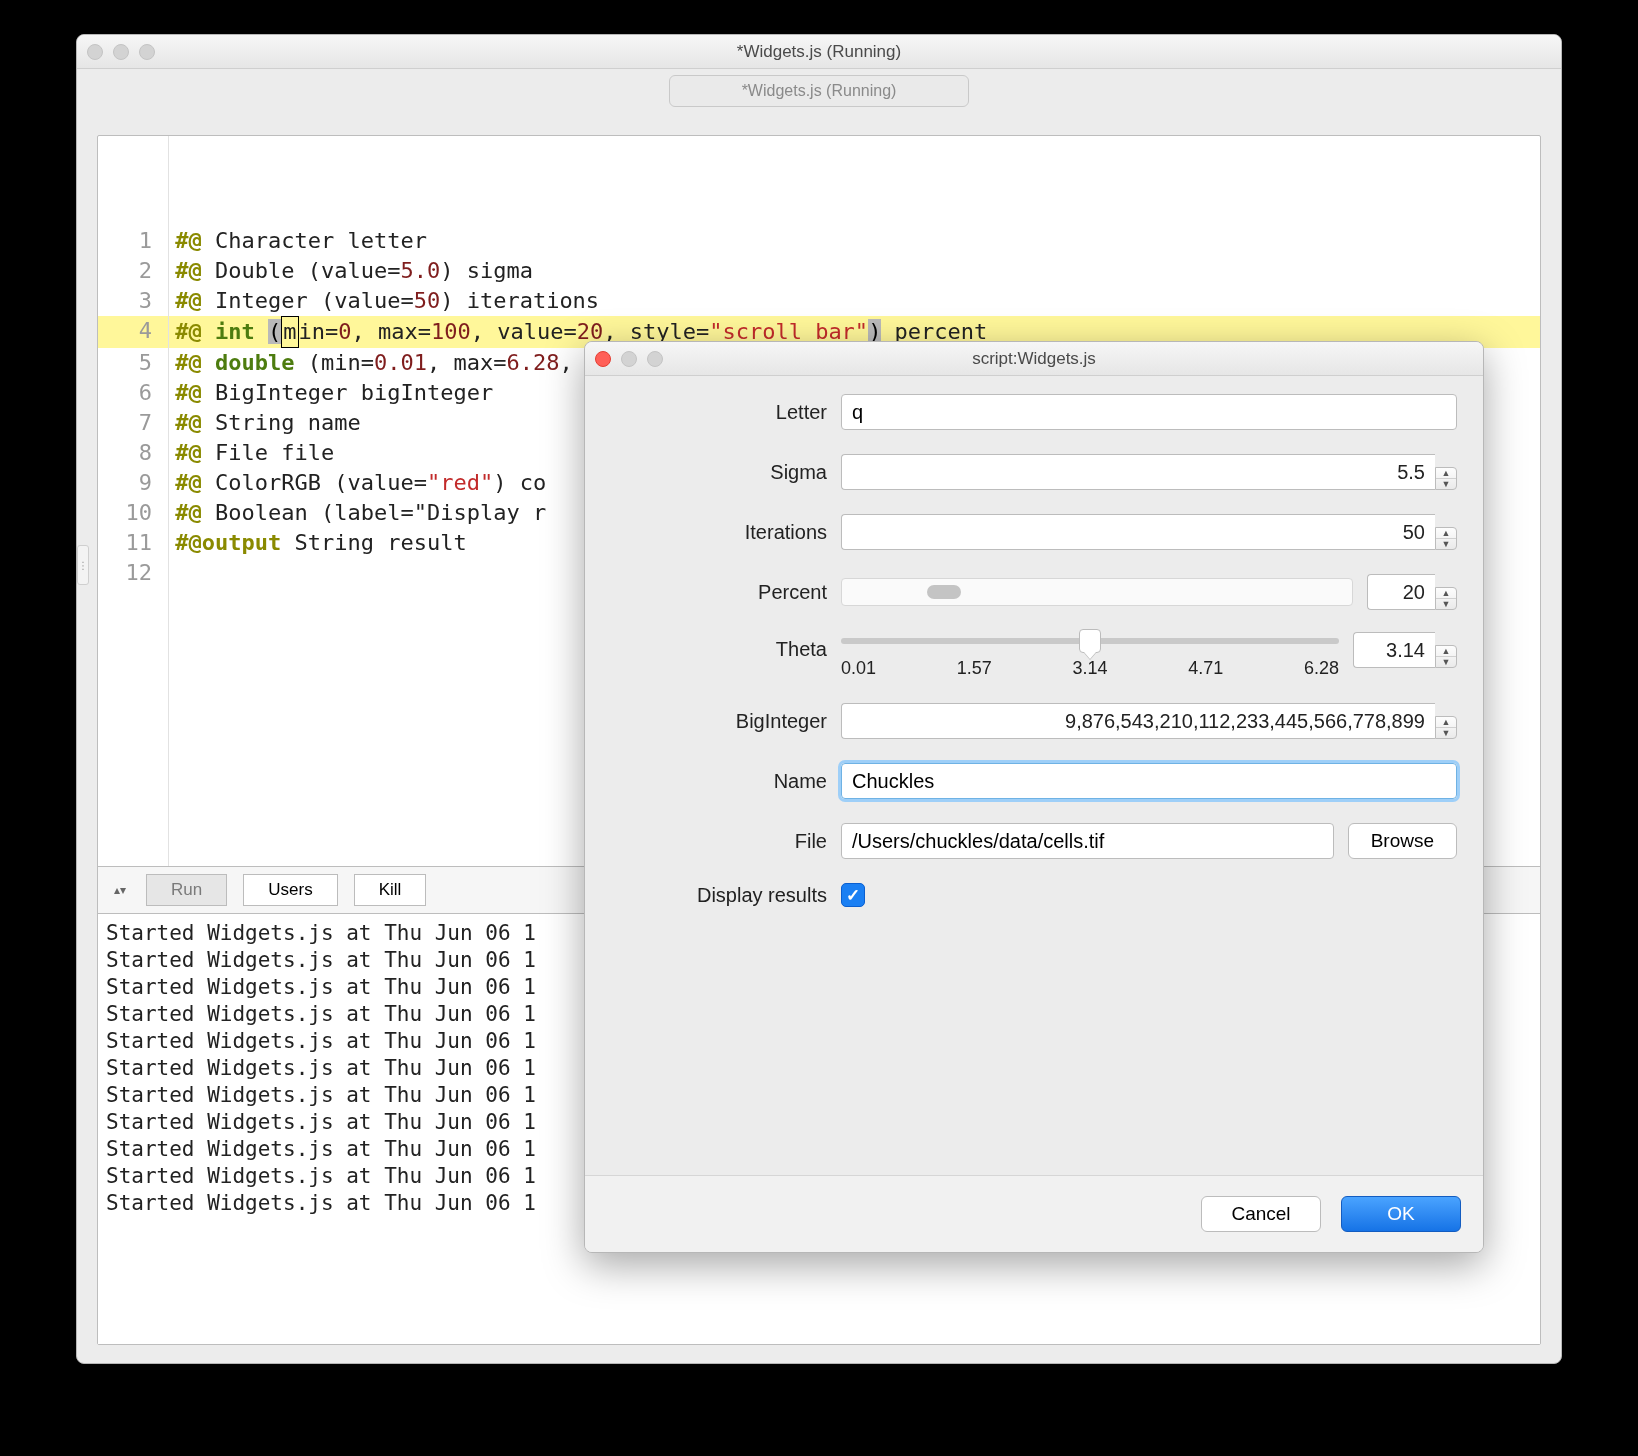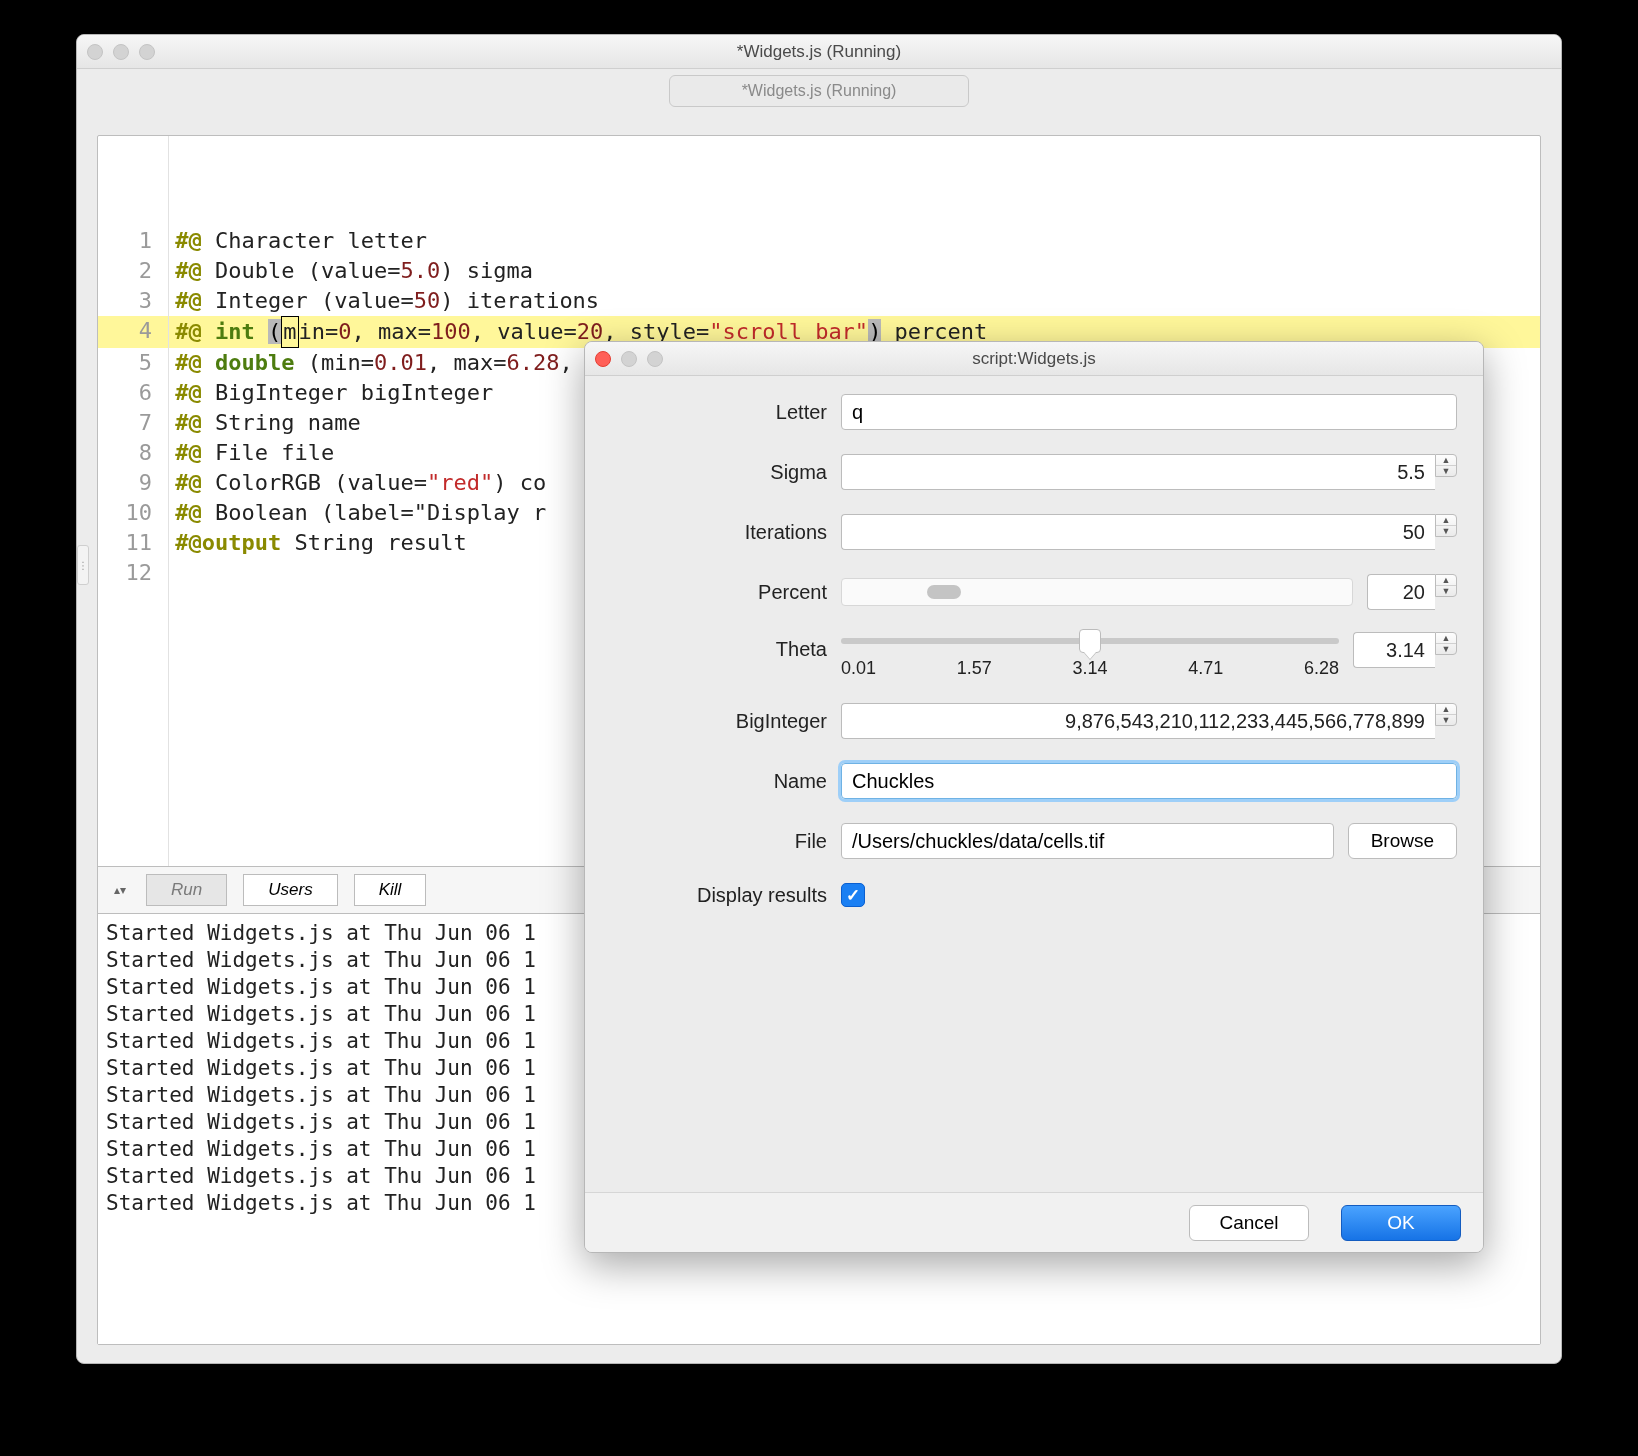--- a/index.html
+++ b/index.html
@@ -94,21 +94,21 @@
   .toolbar-row {
     position:absolute; left:0; right:0; top: 730px; height: 48px;
     border-top:1px solid #bdbdbd;
     border-bottom:1px solid #bdbdbd;
     background:#f6f6f6;
     display:flex; align-items:center; gap:16px; padding:0 16px;
   }
   .toolbar-latch { font-size:12px; color:#666; margin-right:4px; }
   .btn {
     background:#fff; border:1px solid #bcbcbc; border-radius:0;
-    padding:5px 24px; font-size:17px;font-style:italic;
+    padding:5px 24px; font-size:17px;
   }
   .btn.selected { background:#e6e6e6; color:#7a7a7a; }
 
   .console {
     position:absolute; left:0; right:0; top:778px; bottom:0;
     background:#fff;
     font-family: Menlo, Consolas, monospace;
     font-size:21px; line-height:27px;
     padding:6px 8px;
     overflow:hidden;
@@ -143,21 +143,21 @@
     border-radius:4px;
     padding:3px 10px;
     font-size:20px;
     font-family: -apple-system, Arial, sans-serif;
   }
   .text-input.focus {
     outline: 3px solid #9ecff8;
     border-color:#6fb2e4;
   }
   .spinner {
-    display:flex; align-items:flex-start;
+    display:flex; align-items:flex-end;
   }
   .spinner .val {
     flex:1;
     border:1px solid #bcbcbc; border-right:none;
     border-radius:4px 0 0 4px;
     background:#fff; padding:3px 10px;
     text-align:right; height:36px; line-height:28px;
     font-size:20px;
   }
   .spinner .arrows {
@@ -215,25 +215,25 @@
     background:#1a7ff3; border:1px solid #0a5fd0;
     display:flex; align-items:center; justify-content:center;
     color:#fff; font-size:17px; font-weight:700;
   }
   .browse-btn {
     background:#fff; border:1px solid #bcbcbc; border-radius:6px;
     padding:6px 22px; font-size:19px;
     flex:none;
   }
   .dialog-footer {
-    position:absolute; left:0; right:0; bottom:0; height:60px;
+    position:absolute; left:0; right:0; bottom:0; height:77px;
     border-top:1px solid #d6d6d6;
     background:#f1f1f1;
     display:flex; justify-content:flex-end; align-items:center;
-    gap:32px; padding:0 22px;
+    gap:20px; padding:0 22px;
   }
   .dlg-btn {
     min-width:120px; text-align:center;
     border-radius:6px; padding:6px 24px; font-size:19px;
     border:1px solid #bcbcbc; background:#fff;
   }
   .dlg-btn.primary {
     background:linear-gradient(#4aa3ff,#1673e6);
     border-color:#135cc0; color:#fff;
   }

